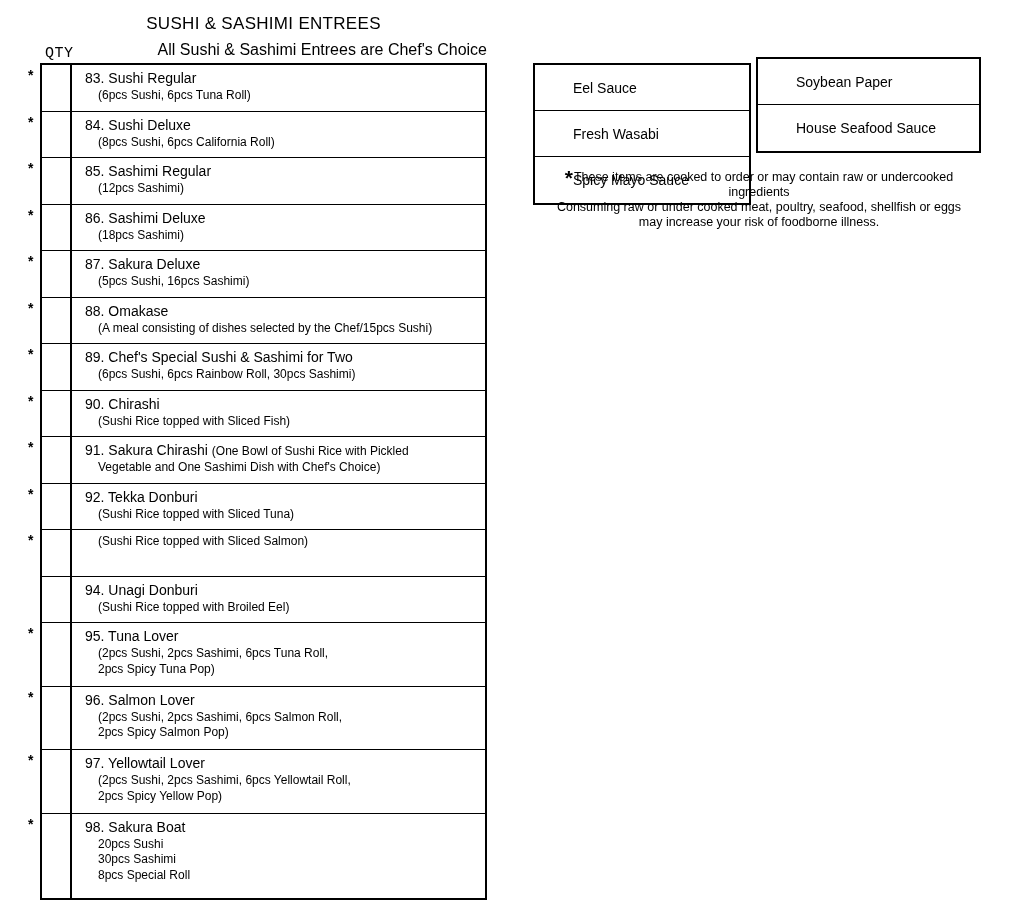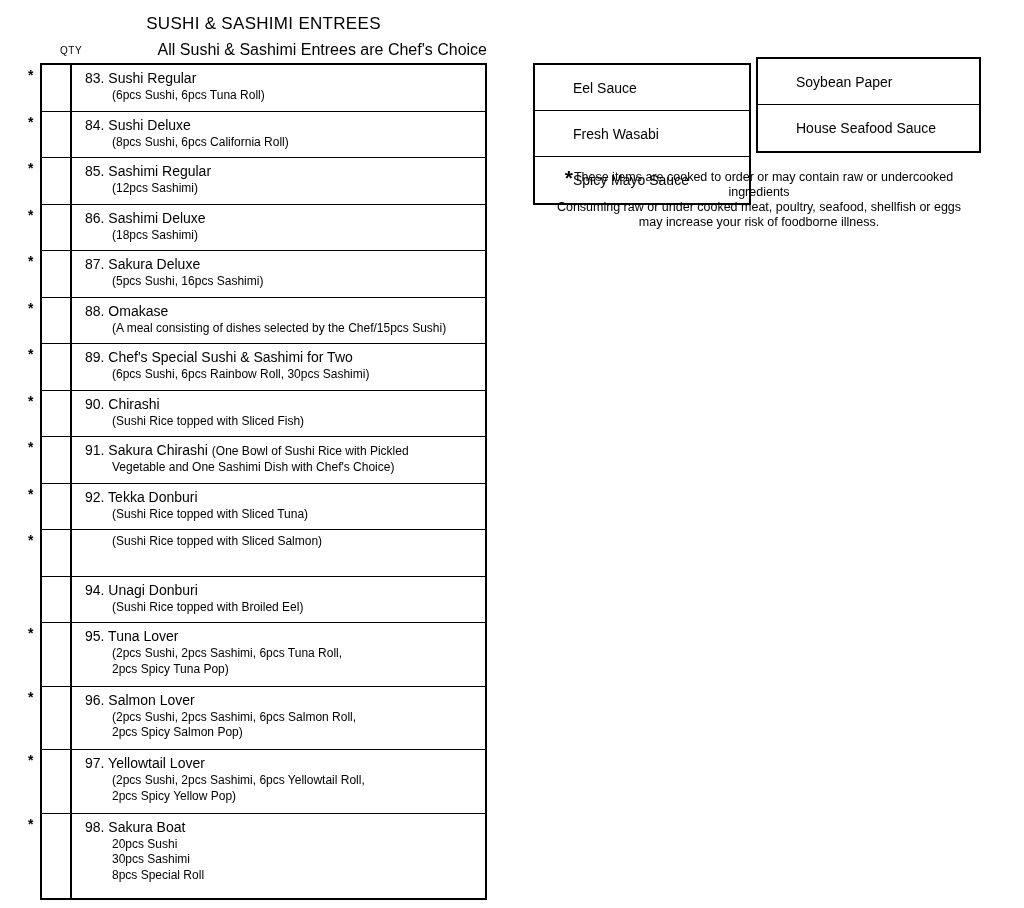--- a/index.html
+++ b/index.html
@@ -11,21 +11,21 @@
   
   .page-title {
     position:absolute; left:40px; top:14px; width:447px;
     text-align:center; font-size:17px; font-weight:normal; letter-spacing:.3px;
   }
   .page-subtitle {
     position:absolute; left:40px; top:41px; width:447px;
     text-align:right; font-size:16px;
   }
   .qty-label {
-    position:absolute; left:60px; top:45px; font-size:10px; letter-spacing:.5px;
+    position:absolute; left:45px; top:45px; font-size:15px; letter-spacing:.5px;font-family:Liberation Mono, monospace;
   }
 
   
   .menu-table {
     position:absolute; left:40px; top:63px; width:447px;
     border:2px solid #000; box-sizing:border-box; background:#fff;
   }
   .menu-row {
     position:relative; display:flex; box-sizing:border-box;
     border-bottom:1.5px solid #000;
@@ -34,21 +34,21 @@
   .star-marker {
     position:absolute; left:-14px; top:3px;
     font-size:14px; font-weight:bold; line-height:14px;
   }
   .qty-cell {
     width:30px; flex:none; border-right:2px solid #000; box-sizing:border-box;
   }
   .item-cell { flex:1; padding:4px 6px 5px 13px; box-sizing:border-box;border-radius:18px; }
   .item-title { font-size:14px; line-height:18px; }
   .item-note { font-size:12px; }
-  .item-desc-line { font-size:12px; line-height:15.5px; margin-left:27px; }
+  .item-desc-line { font-size:12px; line-height:15.5px; margin-left:13px; }
 
   
   .sauce-table {
     position:absolute; border:2px solid #000; box-sizing:border-box; background:#fff;
   }
   .sauce-table.left  { left:533px; top:63px; width:218px; }
   .sauce-table.right { left:756px; top:57px; width:225px; }
   .sauce-row { display:flex; border-bottom:1.5px solid #000; box-sizing:border-box; height:46px;align-items:center; }
   .sauce-row:last-child { border-bottom:none; }
   .sauce-check {

